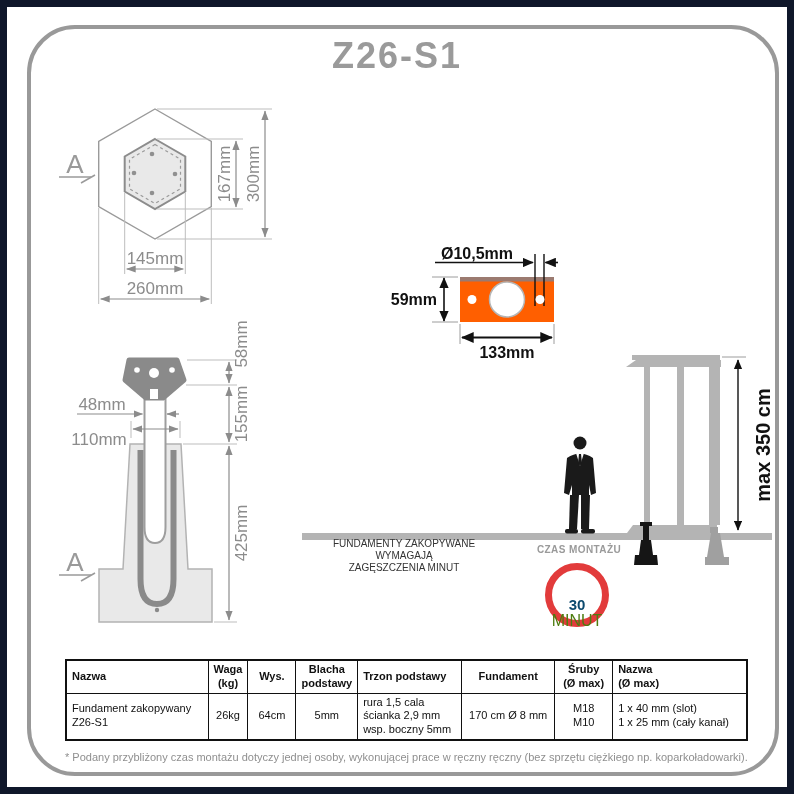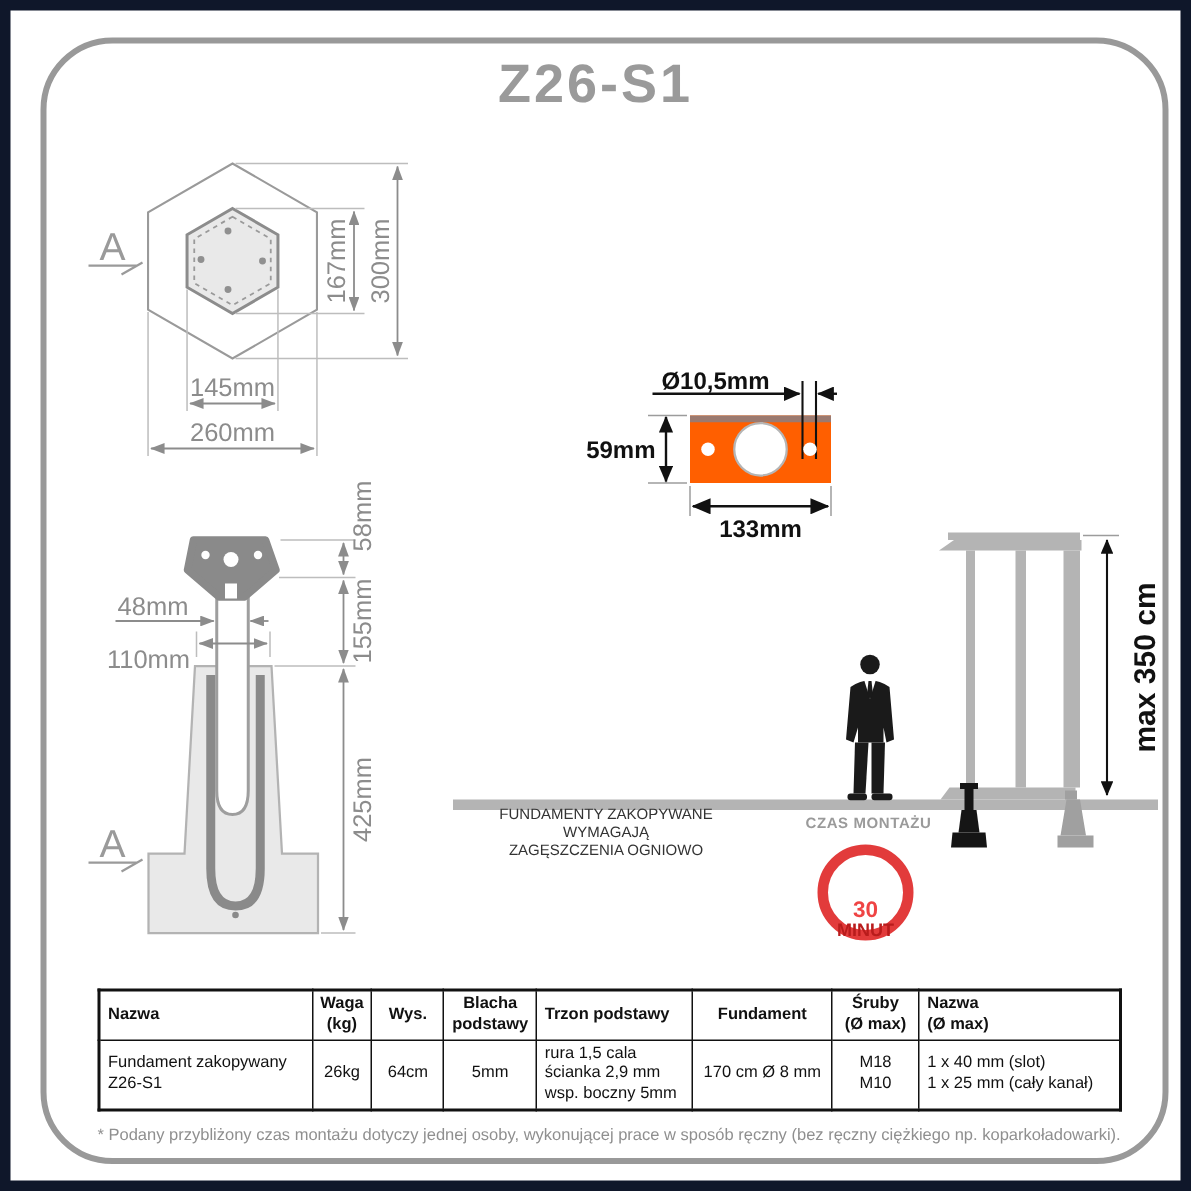--- a/index.html
+++ b/index.html
@@ -28,22 +28,22 @@
 
   .warning { position:absolute; left:297px; top:531px; width:200px; text-align:center; }
   .warning-title { font-size:15px; font-weight:bold; color:#111; margin:0 0 3px 0; }
   .warning p { margin:0 0 5px 0; font-size:10px; line-height:1.22; color:#333; white-space:pre-line; }
 
   .czas-label { position:absolute; left:512px; top:537px; width:120px; text-align:center;
     font-size:10px; font-weight:bold; color:#9a9a9a; letter-spacing:0.4px; }
   .sign { position:absolute; left:538px; top:556px; width:64px; height:64px; box-sizing:border-box;
     border:7px solid #e23b3b; border-radius:50%; background:#fff;
     display:flex; flex-direction:column; align-items:center; justify-content:center; }
-  .sign .min  { font-size:15px; font-weight:bold; line-height:1;   color:#ef4444;margin-top:36px; }
-  .sign .unit { font-size:12px; font-weight:bold; line-height:1.1; color:#b91c1c; }
+  .sign .min  { font-size:15px; font-weight:bold; line-height:1;   color:#0c4a6e;margin-top:36px; }
+  .sign .unit { font-size:16px; font-weight:normal; line-height:1.1; color:#4d7c0f; }
 
   .spec-table { position:absolute; left:58px; top:652px; border-collapse:collapse;
     table-layout:fixed; background:#fff; border:2px solid #111; }
   .spec-table th, .spec-table td { border:1.5px solid #111; font-size:11px; color:#111;
     padding:2px 5px; vertical-align:middle; white-space:pre-line; line-height:1.25; }
   .spec-table thead tr { height:30px; }
   .spec-table tbody tr { height:44px; }
   .c { text-align:center; }
   .l { text-align:left; }
 
@@ -205,21 +205,21 @@
       <rect x="268" y="192" width="13" height="4.5" rx="2" fill="#1a1a1a"></rect>
       <rect x="284" y="192" width="14" height="4.5" rx="2" fill="#1a1a1a"></rect>
     </g>
     <line x1="425" y1="20" x2="449" y2="20" stroke="#9c9c9c" stroke-width="1"></line>
     <line x1="441" y1="23" x2="441" y2="193" stroke="#111" stroke-width="1.4" marker-start="url(#aB)" marker-end="url(#aB)"></line>
     <text transform="translate(473,108) rotate(-90)" text-anchor="middle" font-size="20" font-weight="bold" fill="#111">max 350 cm</text>
   </svg>
 
   <div class="warning">
     <p>FUNDAMENTY ZAKOPYWANE WYMAGAJĄ
-ZAGĘSZCZENIA OGNIOWO</p>
+ZAGĘSZCZENIA MINUT</p>
   </div>
 
   <div class="czas-label">CZAS MONTAŻU</div>
   <div class="sign">
     <div class="min">30</div>
     <div class="unit">MINUT</div>
   </div>
 
   <table class="spec-table">
     <colgroup>
@@ -260,15 +260,15 @@
 wsp. boczny 5mm</td>
         <td class="c">170 cm Ø 8 mm</td>
         <td class="c">M18
 M10</td>
         <td class="l">1 x 40 mm (slot)
 1 x 25 mm (cały kanał)</td>
       </tr>
     </tbody>
   </table>
 
-  <div class="footnote">* Podany przybliżony czas montażu dotyczy jednej osoby, wykonującej prace w sposób ręczny (bez ręczny ciężkiego np. koparkoładowarki).</div>
+  <div class="footnote">* Podany przybliżony czas montażu dotyczy jednej osoby, wykonującej prace w ręczny ręczny (bez sprzętu ciężkiego np. koparkoładowarki).</div>
 
 </div>
 
 </body></html>

